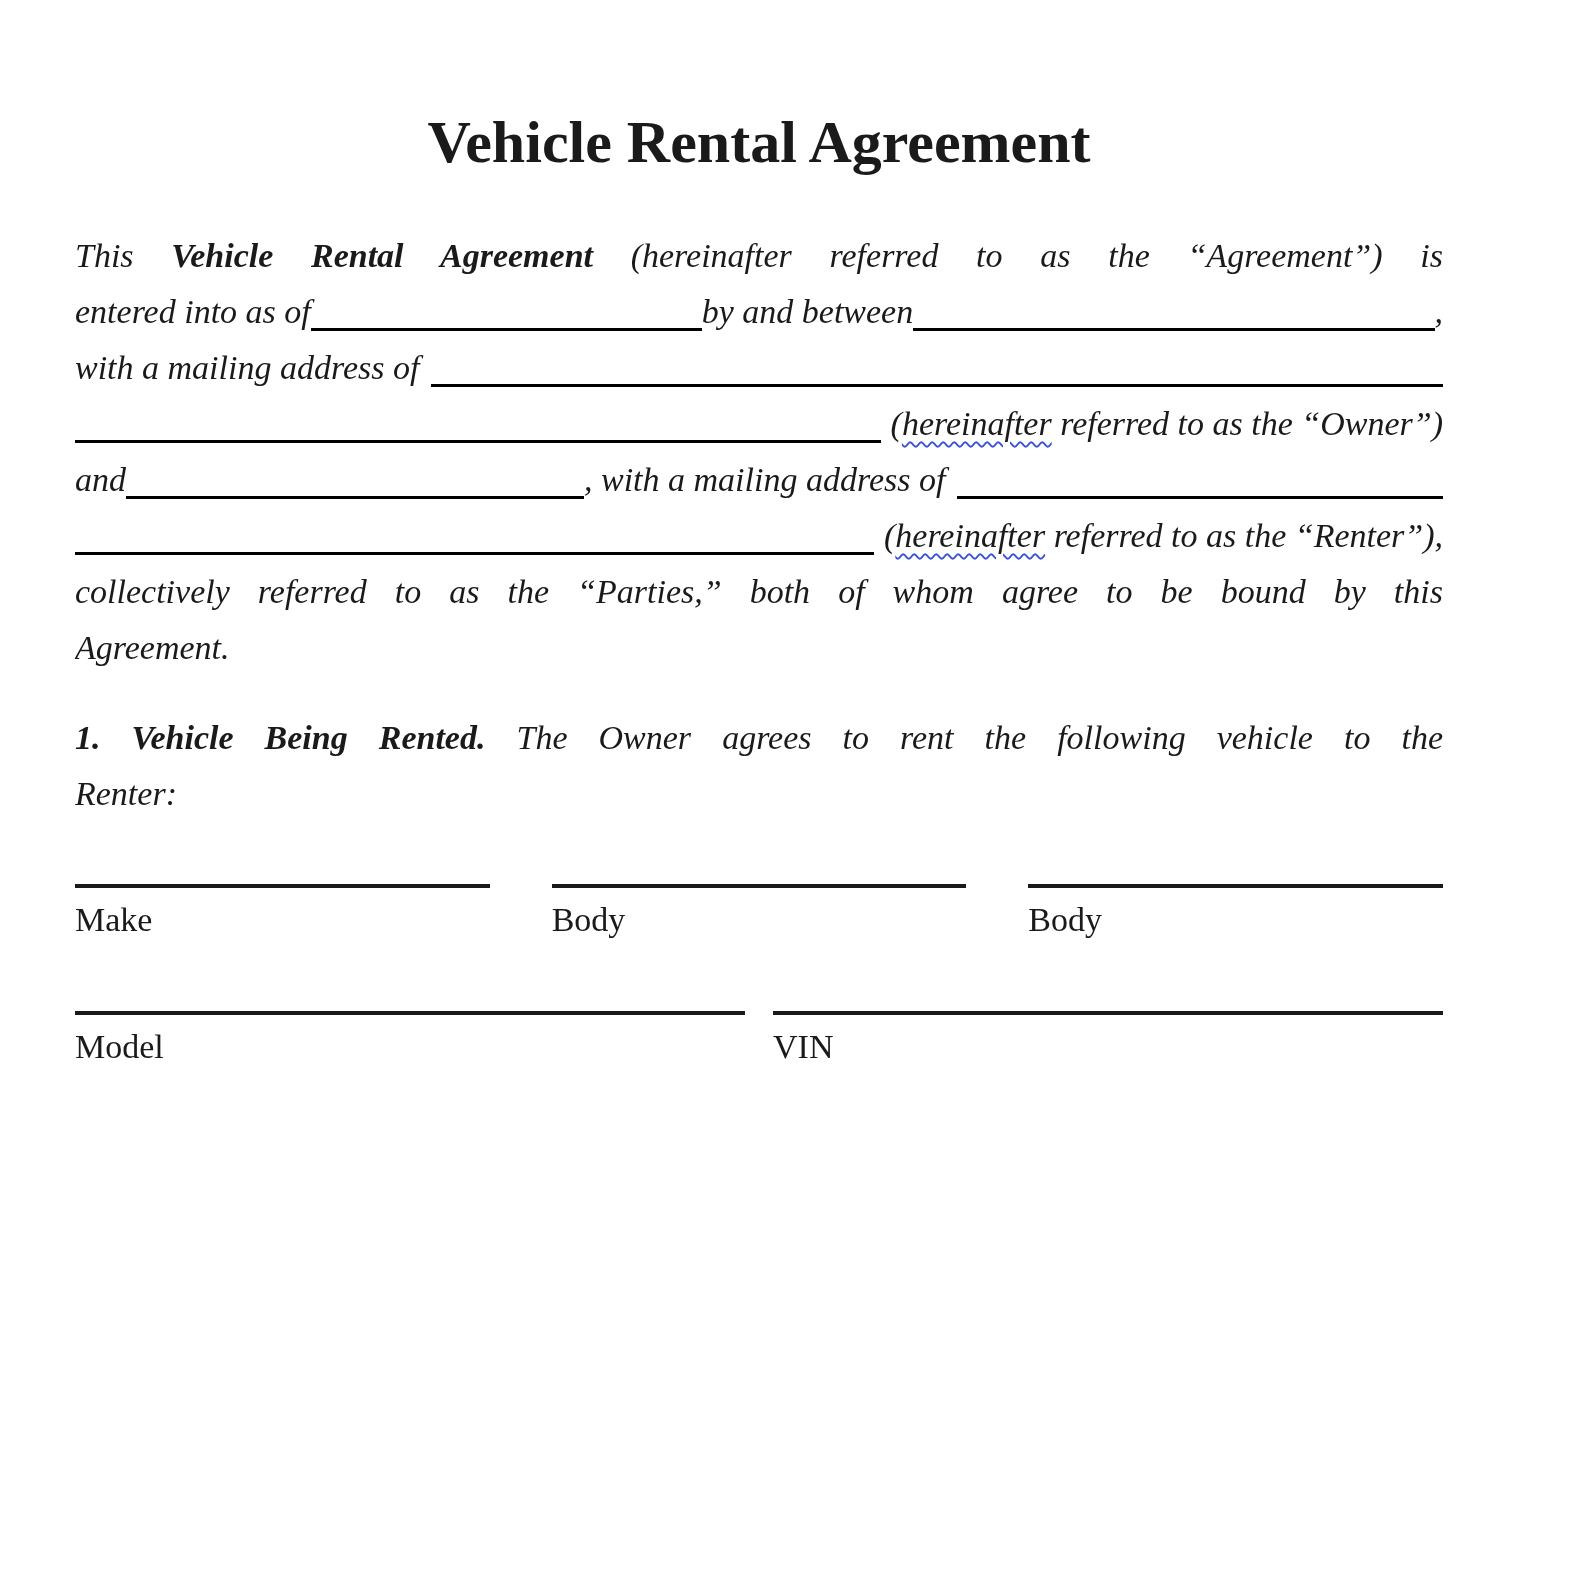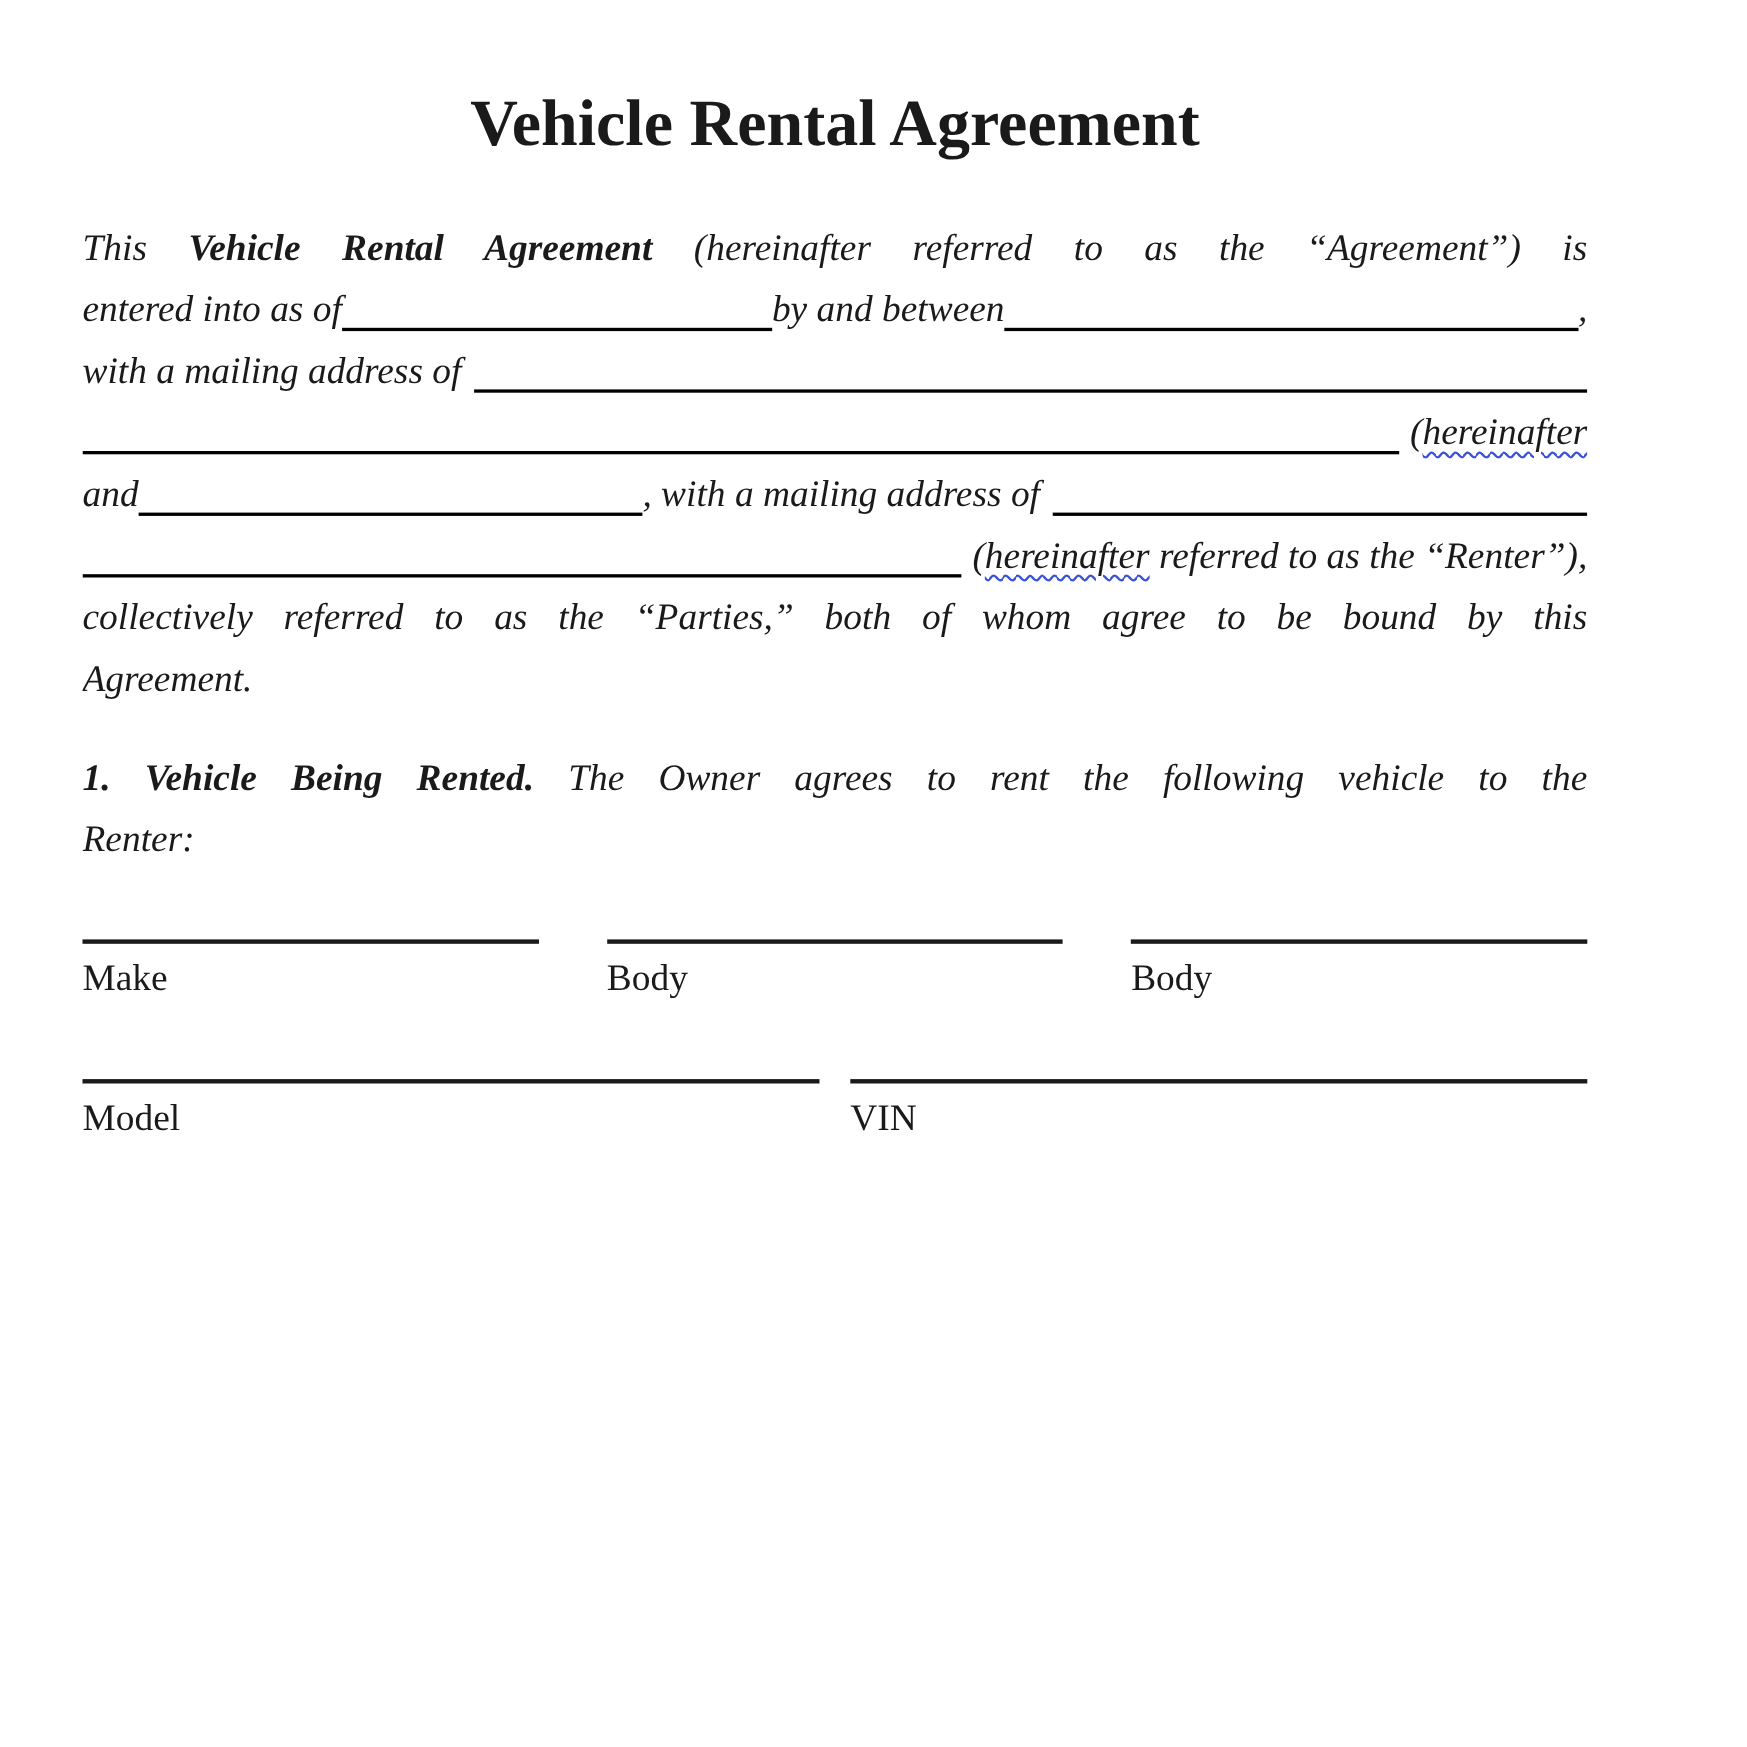--- a/index.html
+++ b/index.html
@@ -9,21 +9,21 @@
     width: 1588px;
     height: 1588px;
     overflow: hidden;
     font-family: "Liberation Serif", serif;
     color: #1a1a1a;
   }
   .doc {
     box-sizing: border-box;
     width: 1588px;
     height: 1588px;
-    padding: 76px 145px 0 75px;
+    padding: 106px 145px 0 75px;
   }
   .title {
     font-size: 60px;
     line-height: 72px;
     font-weight: bold;
     text-align: center;
     margin-bottom: 50px;
   }
   .para { font-size: 34px; }
   .line {
@@ -105,20 +105,21 @@
 
     <div class="line fline">
       <span class="t">with a mailing address of</span>
       <span class="blank gapL"></span>
     </div>
 
     <div class="line fline">
       <span class="blank gapR"></span>
       <span class="t">(</span>
         <span class="t wavy">hereinafter</span>
+        <span class="t"> referred to as the “Owner”)</span>
     </div>
 
     <div class="line fline">
       <span class="t">and</span>
       <span class="blank fixed458"></span>
       <span class="t">, with a mailing address of</span>
       <span class="blank gapL"></span>
     </div>
 
     <div class="line fline">

